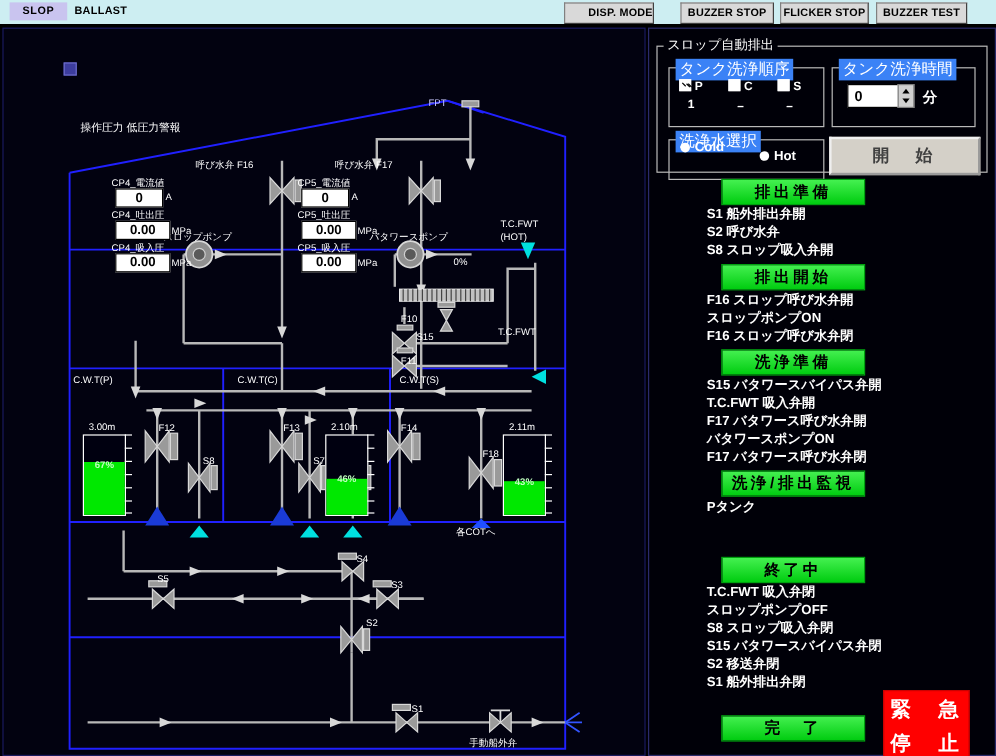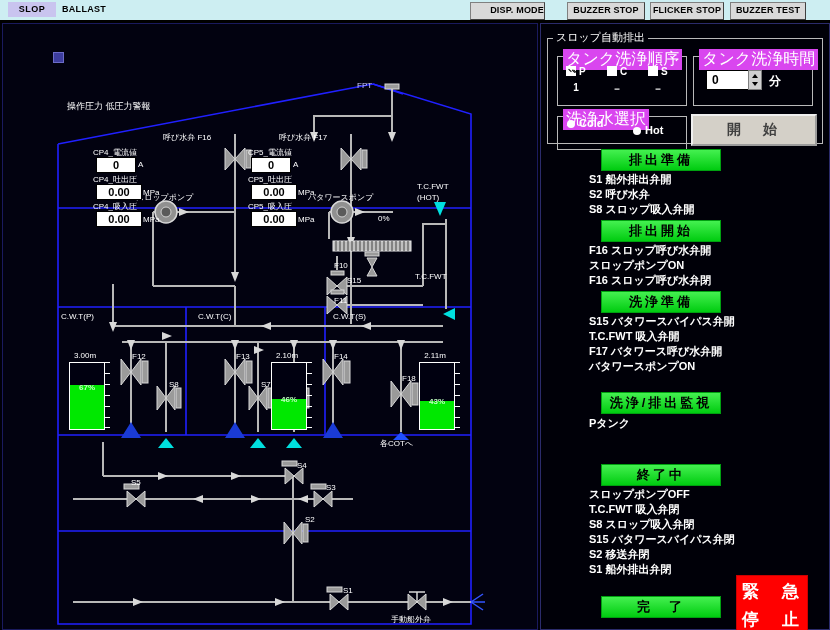--- a/index.html
+++ b/index.html
@@ -43,21 +43,21 @@
   
   .rpanel{position:absolute;left:540px;top:23px;width:288px;height:605px;background:#000008;
           border:1px solid #2b2b6b;}
   .datetime{position:absolute;left:540px;top:22px;width:288px;height:12px;color:#ffffff;
             font-size:9px;font-weight:bold;}
   .dt-date{position:absolute;left:175px;top:0;}
   .dt-time{position:absolute;left:245px;top:0;}
 
   .gbox{position:absolute;border:1px solid #b9b9b9;}
   .glabel{position:absolute;color:#ffffff;font-size:11px;background:#000008;padding:0 3px;white-space:nowrap;}
-  .glabel-s{position:absolute;color:#ffffff;font-size:16px;background:#d946ef;padding:0 3px;white-space:nowrap;}
+  .glabel-s{position:absolute;color:#ffffff;font-size:13px;background:#3b82f6;padding:0 3px;white-space:nowrap;}
 
   .chk{position:absolute;color:#ffffff;font-size:10px;font-weight:bold;white-space:nowrap;}
   .chkbox{display:inline-block;width:8px;height:8px;background:#fff;border:1px solid #fff;
           margin-right:3px;vertical-align:-1px;position:relative;}
   .chkbox.on:after{content:"";position:absolute;left:1px;top:3px;width:4px;height:1px;
           background:#000;transform:rotate(45deg);box-shadow:3px -2px 0 0 #000,4px -3px 0 0 #000;}
   .chkbox.off{background:#ffffff;}
   .seqnum{position:absolute;color:#ffffff;font-size:10px;font-weight:bold;text-align:center;}
 
   .radio{position:absolute;color:#ffffff;font-size:11px;font-weight:bold;white-space:nowrap;}
@@ -497,31 +497,32 @@
       <div>スロップポンプON</div>
       <div>F16 スロップ呼び水弁閉</div>
     </div>
 
     <div class="greenbtn grad" style="left:60px;top:267px;width:118px;height:20px;line-height:19px;">洗浄準備</div>
     <div class="steps" style="left:48px;top:290px;">
       <div>S15 バタワースバイパス弁開</div>
       <div>T.C.FWT 吸入弁開</div>
       <div>F17 バタワース呼び水弁開</div>
       <div>バタワースポンプON</div>
+      <div>F17 バタワース呼び水弁閉</div>
     </div>
 
     <div class="greenbtn grad" style="left:60px;top:368px;width:118px;height:20px;line-height:19px;">洗浄/排出監視</div>
     <div class="steps" style="left:48px;top:392px;">
       <div>Pタンク</div>
     </div>
 
     <div class="greenbtn grad" style="left:60px;top:440px;width:118px;height:20px;line-height:19px;">終了中</div>
     <div class="steps" style="left:48px;top:463px;">
+      <div>T.C.FWT 吸入弁閉</div>
       <div>スロップポンプOFF</div>
-      <div>T.C.FWT 吸入弁閉</div>
       <div>S8 スロップ吸入弁閉</div>
       <div>S15 バタワースバイパス弁閉</div>
       <div>S2 移送弁閉</div>
       <div>S1 船外排出弁閉</div>
     </div>
 
     <div class="greenbtn grad" style="left:60px;top:572px;width:118px;height:20px;line-height:19px;">完　了</div>
 
     <div class="estop" style="left:195px;top:551px;width:70px;height:60px;padding-top:2px;">
       <div>緊　急</div>

